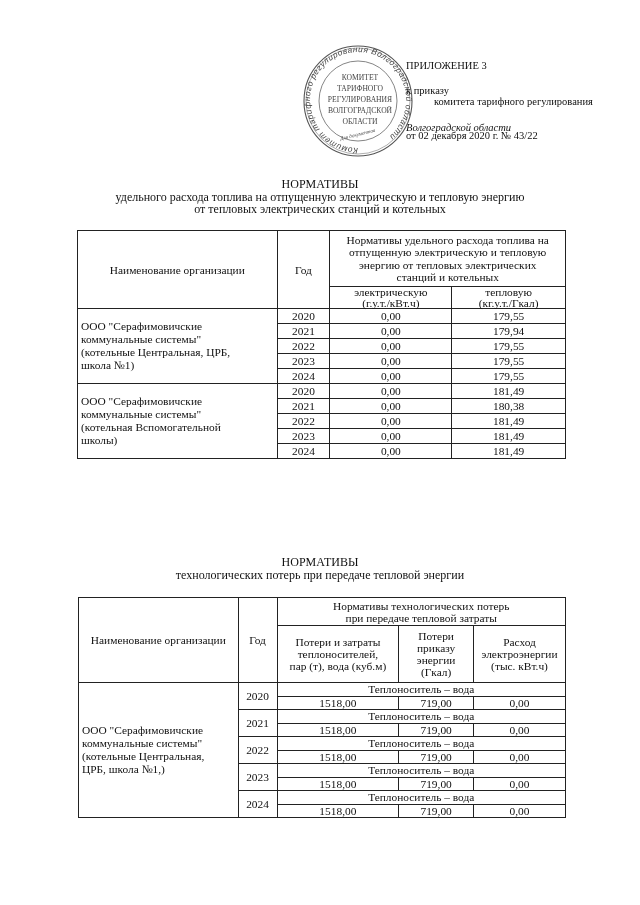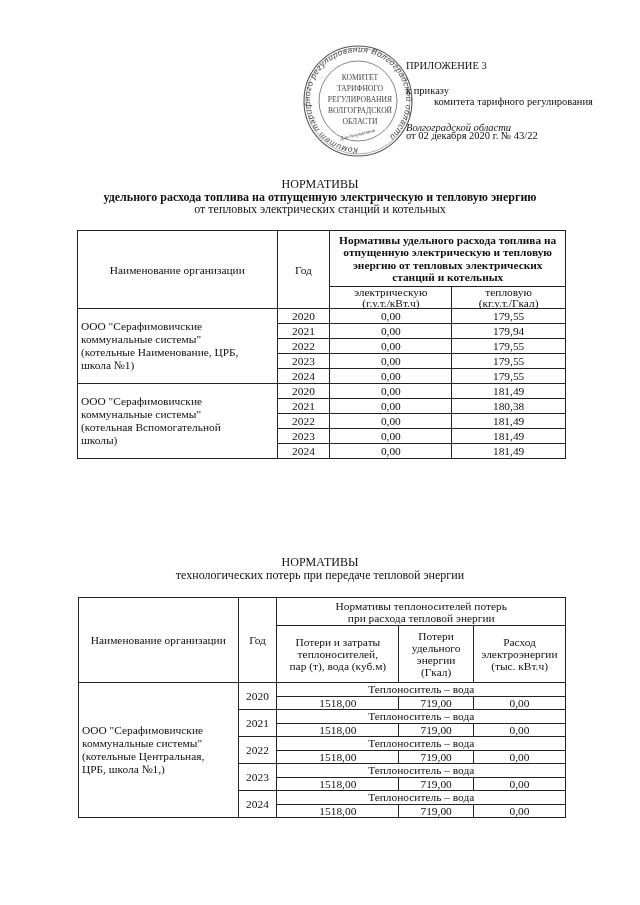--- a/index.html
+++ b/index.html
@@ -42,35 +42,35 @@
   </g>
 </svg>
 
 <div class="hdr-line" style="top:60px;">ПРИЛОЖЕНИЕ 3</div>
 <div class="hdr-line" style="top:85px;text-align:right;">к приказу</div>
 <div class="hdr-line" style="top:96px;margin-left:28px;">комитета тарифного регулирования</div>
 <div class="hdr-line" style="top:122px;font-style:italic;">Волгоградской области</div>
 <div class="hdr-line" style="top:130px;">от 02 декабря 2020 г. № 43/22</div>
 
 <div class="title" style="top:178px;">НОРМАТИВЫ</div>
-<div class="title" style="top:191px;font-weight:bold;">удельного расхода топлива на отпущенную электрическую и тепловую энергию</div>
+<div class="title" style="top:191px;">удельного расхода топлива на отпущенную электрическую и тепловую энергию</div>
 <div class="title" style="top:203px;">от тепловых электрических станций и котельных</div>
 
 <table class="t1" style="left:77px; top:230px; width:489px;">
   <colgroup>
     <col style="width:200px">
       <col style="width:53px">
       <col style="width:122px">
       <col style="width:114px">
   </colgroup>
   <tbody>
       <tr style="height:56px;">
     <td rowspan="2">Наименование организации</td>
     <td rowspan="2">Год</td>
-    <td colspan="2" style="line-height:12.5px;font-weight:bold;">
+    <td colspan="2" style="line-height:12.5px;">
       <span>Нормативы удельного расхода топлива на</span><br>
       <span>отпущенную электрическую и тепловую</span><br>
       <span>энергию от тепловых электрических</span><br>
       <span>станций и котельных</span>
     </td>
   </tr>
   <tr style="height:21px;">
     <td style="line-height:10.5px;">
       <span>электрическую</span><br>
       <span>(г.у.т./кВт.ч)</span>
@@ -78,21 +78,21 @@
     <td style="line-height:10.5px;margin-top:36px;">
       <span>тепловую</span><br>
       <span>(кг.у.т./Гкал)</span>
     </td>
   </tr>
 
   <tr>
     <td rowspan="5" class="left" style="line-height:13px;">
       <span>ООО "Серафимовичские</span><br>
       <span>коммунальные системы"</span><br>
-      <span>(котельные Наименование, ЦРБ,</span><br>
+      <span>(котельные Центральная, ЦРБ,</span><br>
       <span>школа №1)</span>
     </td>
     <td class="num">2020</td>
     <td class="num">0,00</td>
     <td class="num">179,55</td>
   </tr>
   <tr>
     <td class="num">2021</td>
     <td class="num">0,00</td>
     <td class="num">179,94</td>
@@ -156,33 +156,33 @@
       <col style="width:39px">
       <col style="width:122px">
       <col style="width:75px">
       <col style="width:92px">
   </colgroup>
   <tbody>
       <tr style="height:28px;">
     <td rowspan="2">Наименование организации</td>
     <td rowspan="2">Год</td>
     <td colspan="3">
-      <span>Нормативы теплоносителей потерь</span><br>
-      <span>при расхода тепловой энергии</span>
+      <span>Нормативы технологических потерь</span><br>
+      <span>при передаче тепловой затраты</span>
     </td>
   </tr>
   <tr style="height:57px;">
     <td>
       <span>Потери и затраты</span><br>
       <span>теплоносителей,</span><br>
       <span>пар (т), вода (куб.м)</span>
     </td>
     <td>
       <span>Потери</span><br>
-      <span>удельного</span><br>
+      <span>приказу</span><br>
       <span>энергии</span><br>
       <span>(Гкал)</span>
     </td>
     <td>
       <span>Расход</span><br>
       <span>электроэнергии</span><br>
       <span>(тыс. кВт.ч)</span>
     </td>
   </tr>
 

